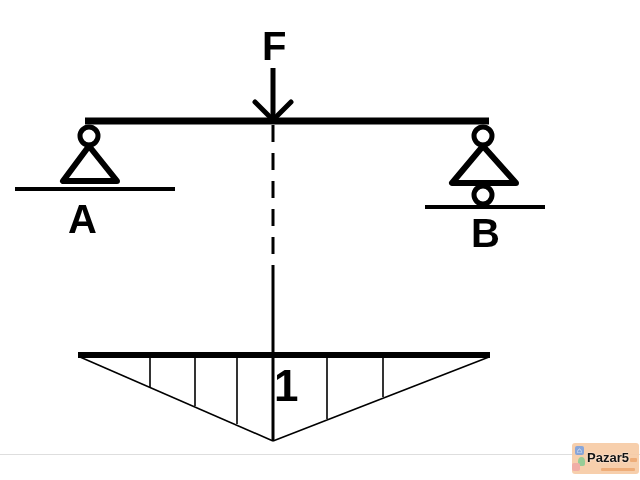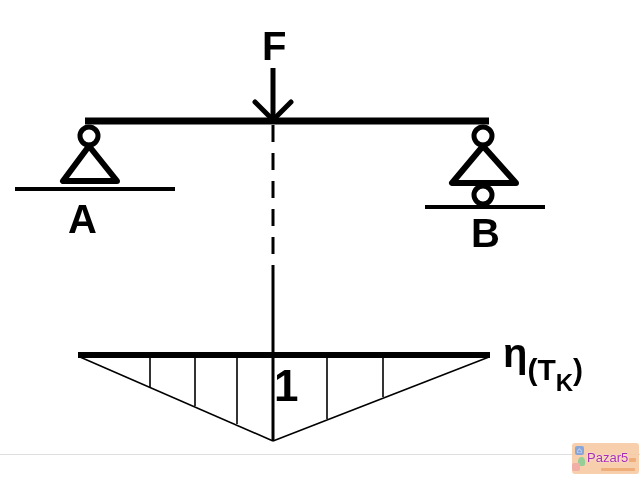--- a/index.html
+++ b/index.html
@@ -92,22 +92,22 @@
     background: #f0a8a0;
     border-radius: 2px;
   }
   .wm-text {
     position: relative;
     flex: 1;
     padding-top: 2px;
   }
   .wm-brand {
     font-size: 13px;
-    font-weight: normal;
-    color: #a21caf;
+    font-weight: bold;
+    color: #000000;
     letter-spacing: 0px;
     text-shadow: 0 0 2px #ffffff;
     line-height: 13px;
   }
   .wm-tld {
     display: inline-block;
     width: 7px; height: 4px;
     background: #eda76e;
     border-radius: 1px;
     margin-left: 1px;
@@ -168,23 +168,20 @@
   </svg>
 
   <div class="lbl force-lbl">F</div>
 
   <div class="lbl a-lbl">A</div>
 
   <div class="lbl b-lbl">B</div>
 
   <div class="lbl peak-lbl">1</div>
 
-  <div class="lbl eta-lbl">
-    <span>η</span><span class="sub-1">(</span><span class="sub-1">T</span><span class="sub-2">K</span><span class="sub-1">)</span>
-  </div>
 
   <div class="edge-line"></div>
 
   <div class="watermark">
     <div class="wm-icons">
       <span class="wm-house">⌂</span>
       <span class="wm-leaf"></span>
       <span class="wm-bag"></span>
     </div>
     <div class="wm-text">

